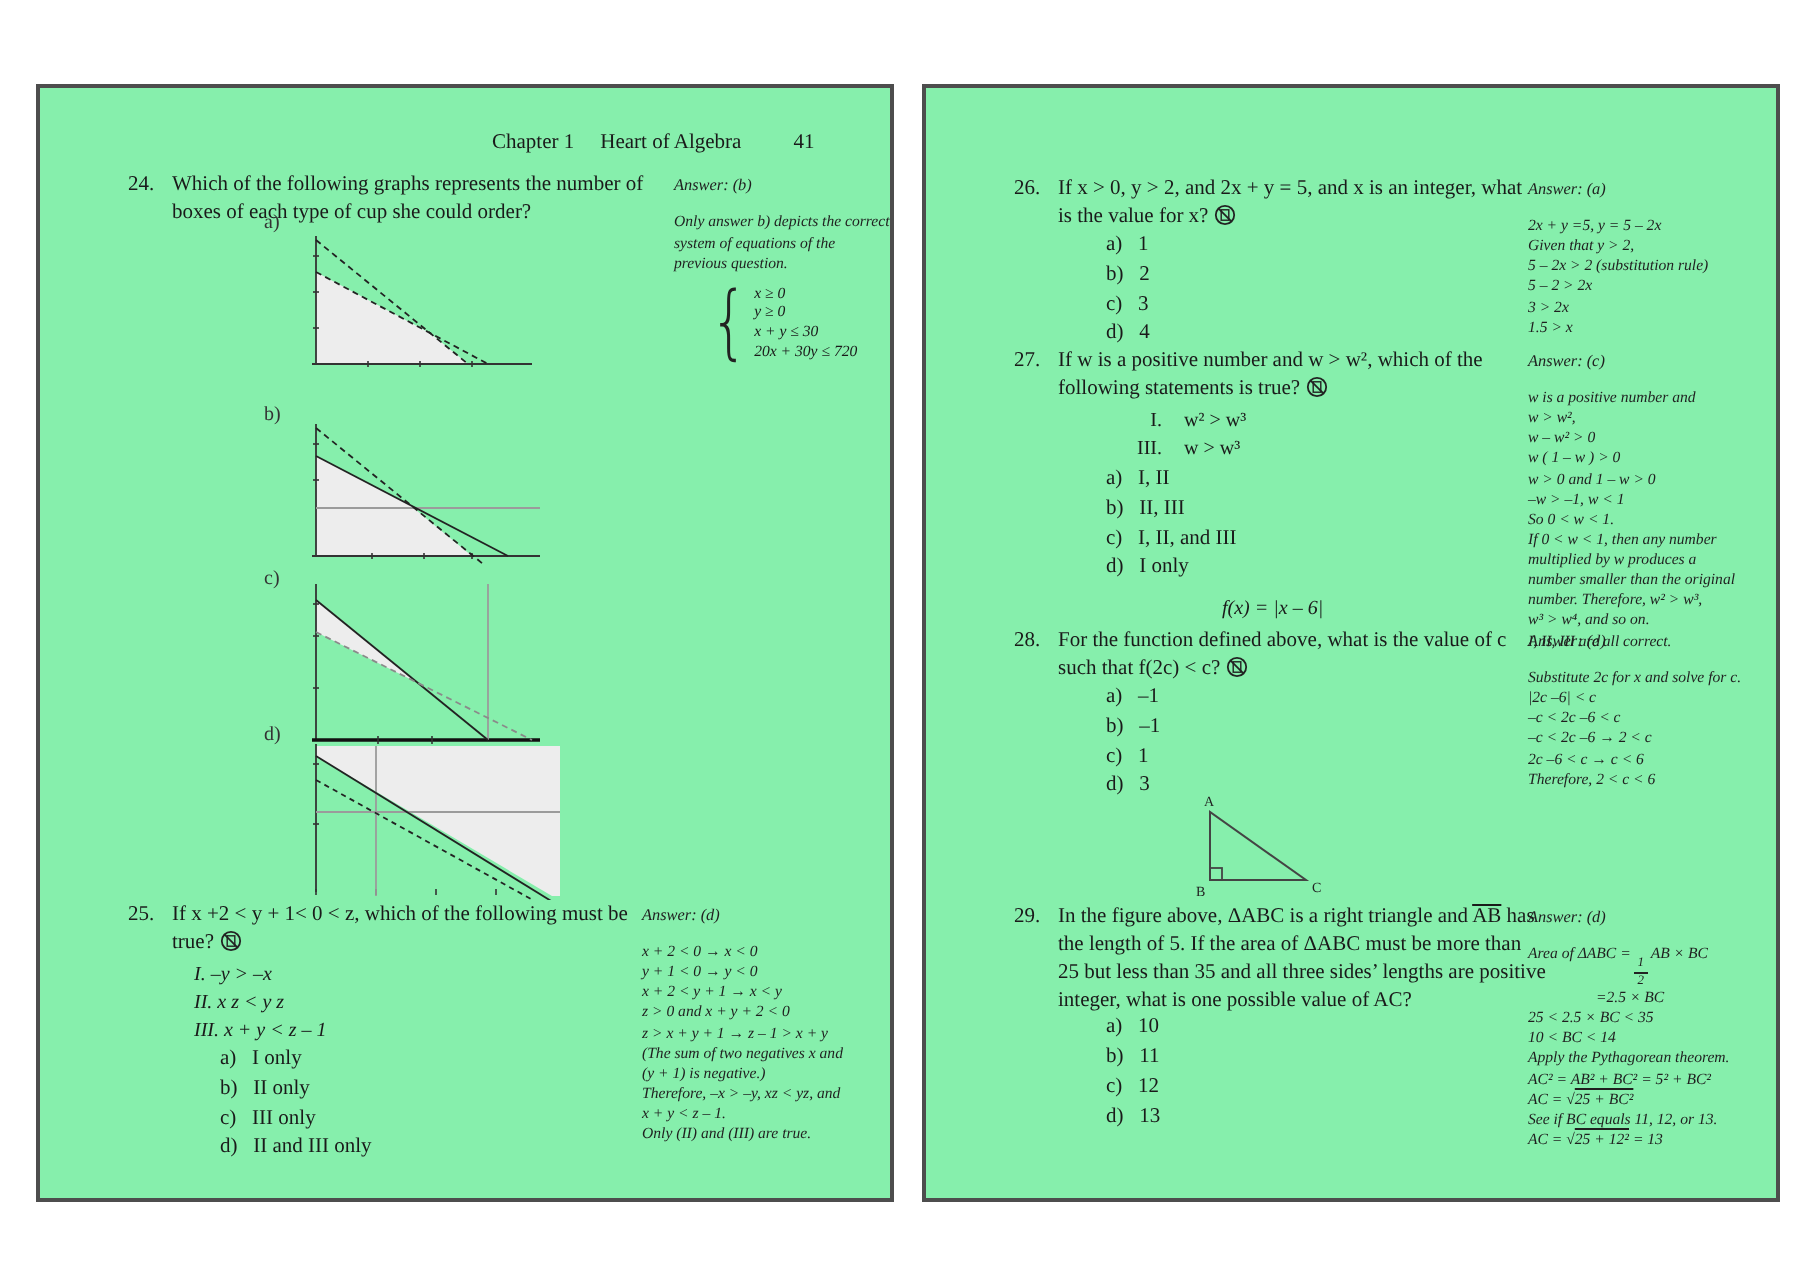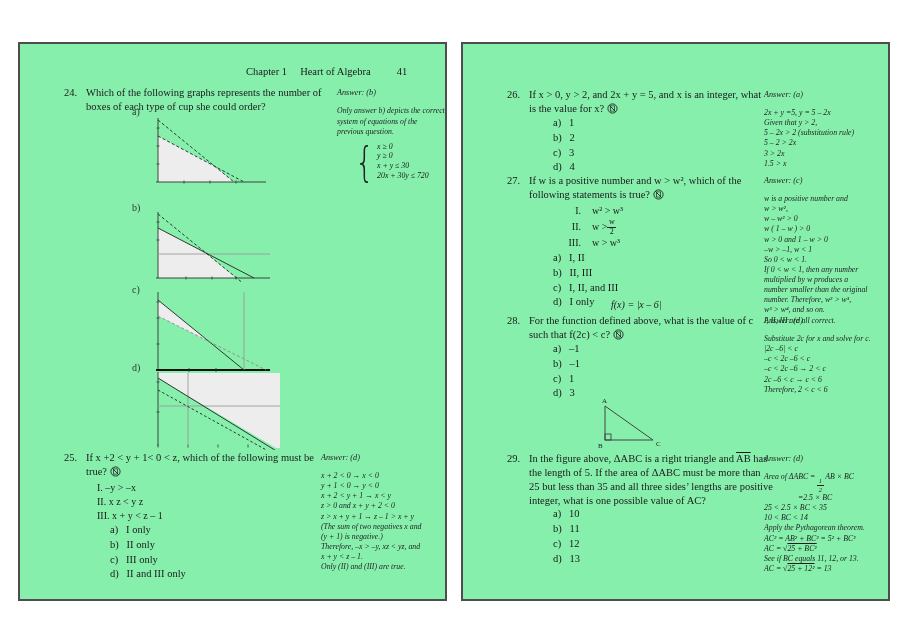--- a/index.html
+++ b/index.html
@@ -15,21 +15,21 @@
   #left-page{left:18px;}
   #right-page{left:461px;}
   .abs{position:absolute;}
   .hdr{font-size:10.5px;white-space:nowrap;}
   .hdr .gap1{margin-left:13px;}
   .hdr .gap2{margin-left:26px;}
   .q{display:flex;font-size:10.5px;line-height:1.32;}
   .qnum{flex:none;width:22px;}
   .qbody{flex:1;}
   .option{padding-left:24px;white-space:pre;line-height:1.42;font-size:10.5px;}
-  .roman-item{padding-left:11px;line-height:1.4;font-size:10px;}
+  .roman-item{padding-left:11px;line-height:1.4;font-size:10px;font-style:italic;}
   .roman27{display:flex;padding-left:34px;line-height:1.45;font-size:10px;align-items:center;}
   .roman27 .rlabel{width:18px;text-align:right;margin-right:11px;flex:none;}
   .ans{font-style:italic;font-size:7.8px;line-height:1.3;color:#1f1f1f;}
   .ans-label{font-style:italic;font-size:8.2px;margin-bottom:9px;color:#1f1f1f;}
   .ans-line{min-height:9px;}
   .graph-label{font-size:10px;color:#333;}
   .ncalc{display:inline-block;vertical-align:-2px;margin-left:3px;}
   .frac{display:inline-flex;flex-direction:column;align-items:center;vertical-align:-4px;line-height:1;}
   .frac .fnum{border-bottom:0.8px solid #222;padding:0 1.5px 0.5px;}
   .frac .fden{padding-top:0.5px;}
@@ -211,28 +211,20 @@
       <span>If w is a positive number and w &gt; w², which of the following statements is true?</span><svg class="ncalc" width="11" height="11" viewBox="0 0 11 11">
           <circle cx="5.5" cy="5.5" r="4.6" fill="none" stroke="#222" stroke-width="0.9"></circle>
           <rect x="3.6" y="2.9" width="3.8" height="5.2" fill="none" stroke="#222" stroke-width="0.7"></rect>
           <line x1="2.2" y1="2.2" x2="8.8" y2="8.8" stroke="#222" stroke-width="0.9"></line>
         </svg>
       <div class="roman27" style="margin-top:2px;">
         <span class="rlabel">I.</span>
           <span>w² &gt; w³</span>
       </div>
       <div class="roman27">
-        <span class="rlabel">II.</span>
-          <span>w &gt; </span>
-          <span class="frac" style="font-size:8px;">
-            <span class="fnum">w</span>
-            <span class="fden">2</span>
-          </span>
-      </div>
-      <div class="roman27">
         <span class="rlabel">III.</span>
           <span>w &gt; w³</span>
       </div>
       <div>
           <div class="option">a)   I, II</div>
           <div class="option">b)   II, III</div>
           <div class="option">c)   I, II, and III</div>
           <div class="option">d)   I only</div>
         </div>
     </div>

